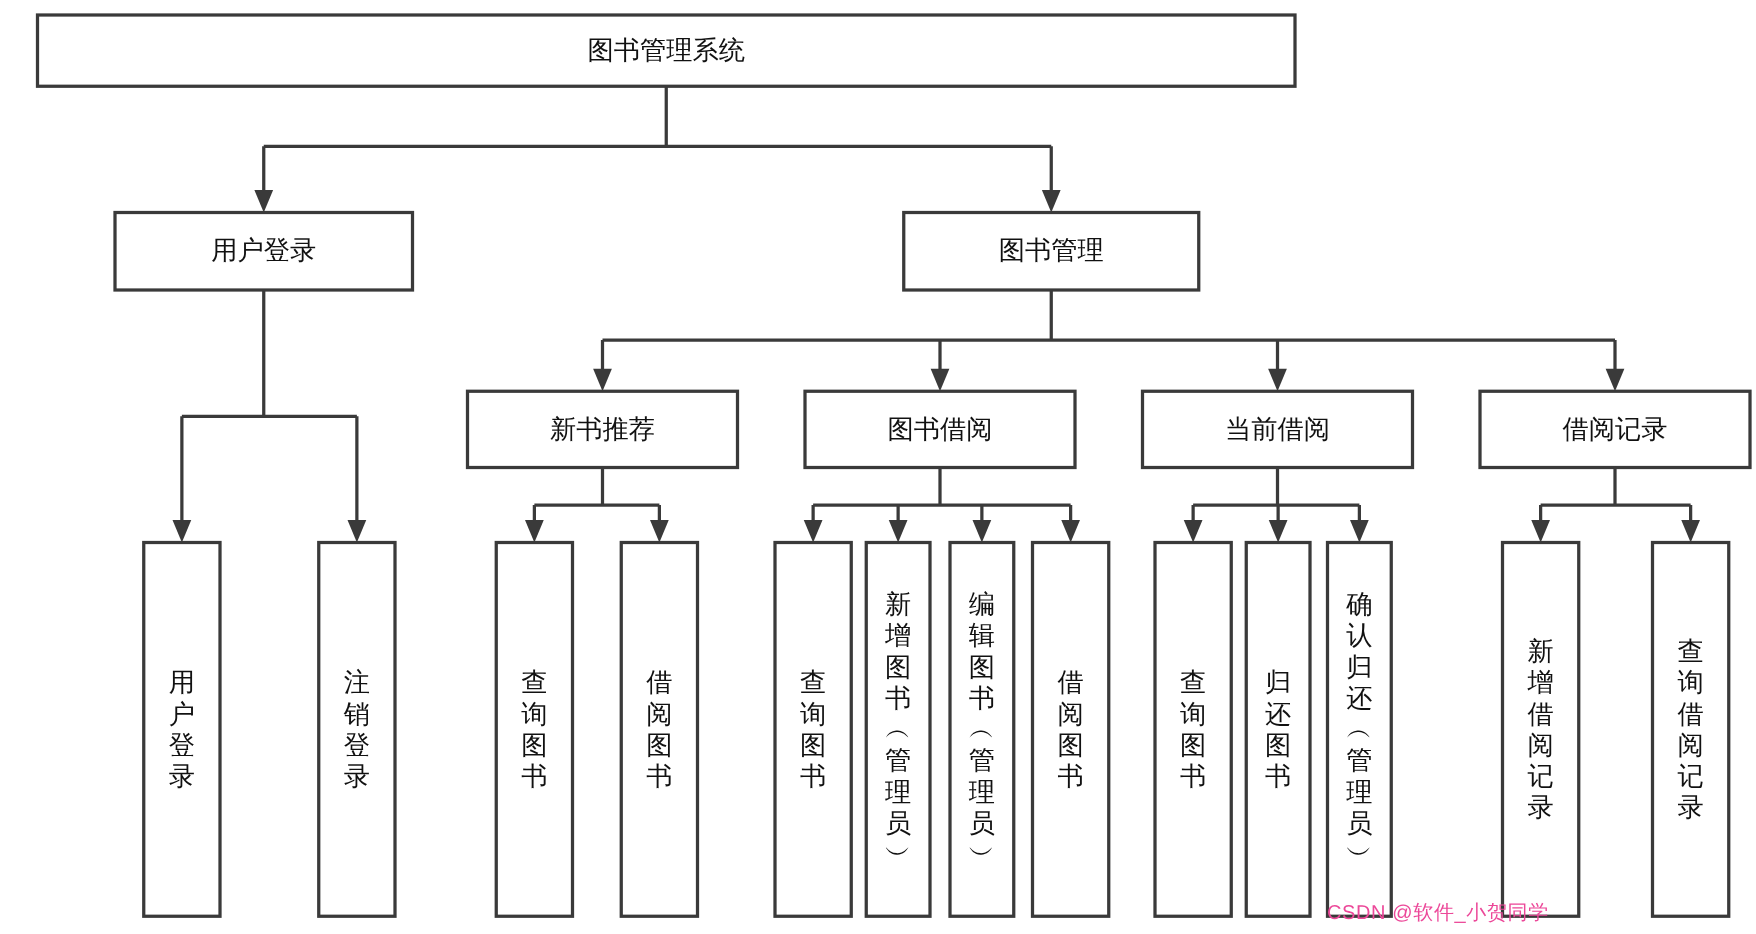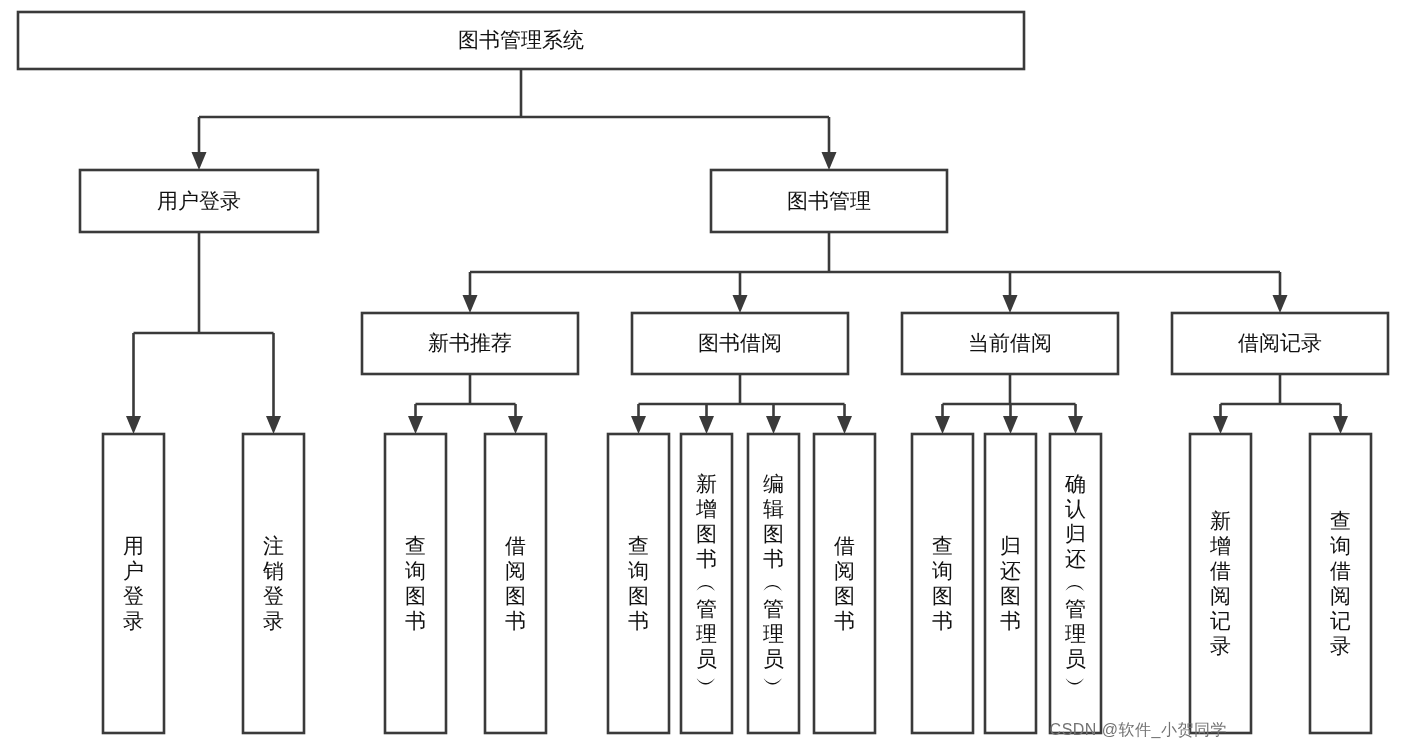--- a/index.html
+++ b/index.html
@@ -12,20 +12,21 @@
     width: 1405px;
     height: 747px;
     font-family: "Liberation Sans", "DejaVu Sans", sans-serif;
     overflow: hidden;
     position: relative;
   }
   #diagram-root {
     position: relative;
     width: 1237px;
     height: 747px;
+    margin-left: 12px;
   }
   svg#tree-svg {
     position: absolute;
     left: 0;
     top: 0;
     width: 1405px;
     height: 747px;
     display: block;
   }
   .node-box {
@@ -57,21 +58,21 @@
     font-size: 21px;
     text-anchor: middle;
     white-space: pre;
   }
   .watermark-text {
     position: absolute;
     right: 10px;
     bottom: 6px;
     font-family: "Liberation Sans", "DejaVu Sans", sans-serif;
     font-size: 16px;
-    color: #737373;
+    color: #ec4899;
     letter-spacing: 0.5px;
     user-select: none;
     white-space: nowrap;
   }
 </style>
 </head>
 <body>
 
 <div id="diagram-root">
   <svg id="tree-svg" viewBox="0 0 1405 747" xmlns="http://www.w3.org/2000/svg">

